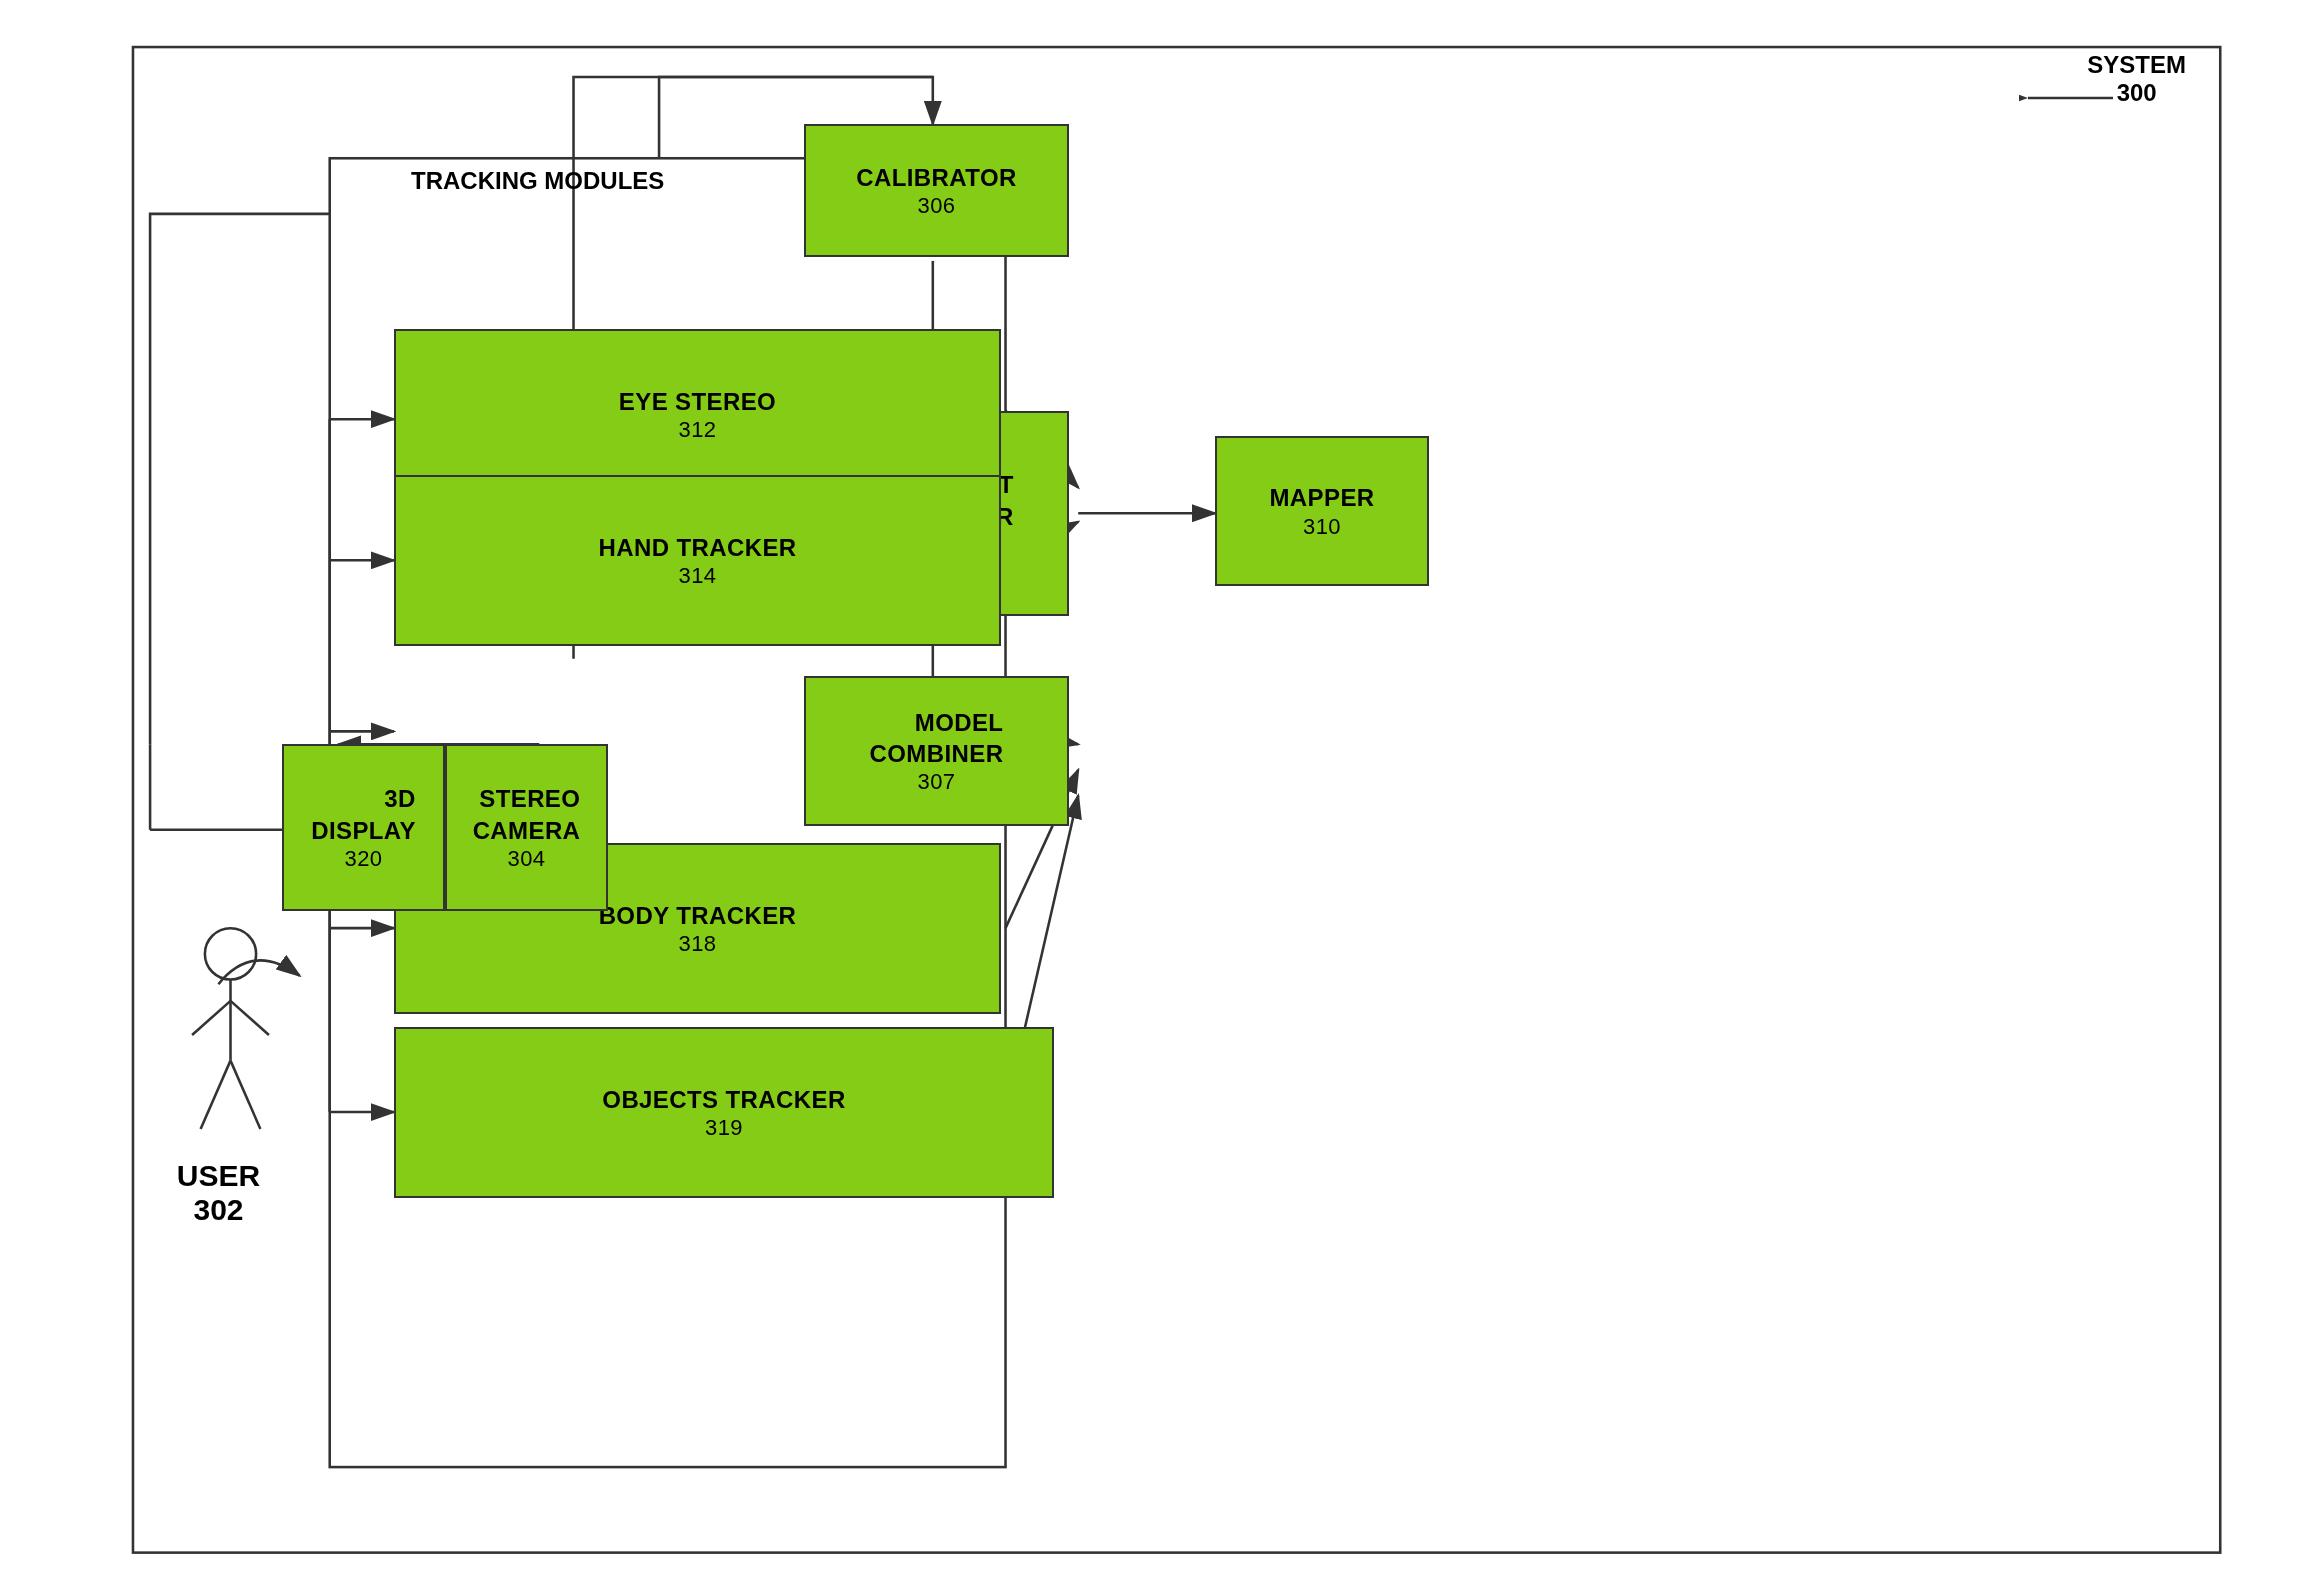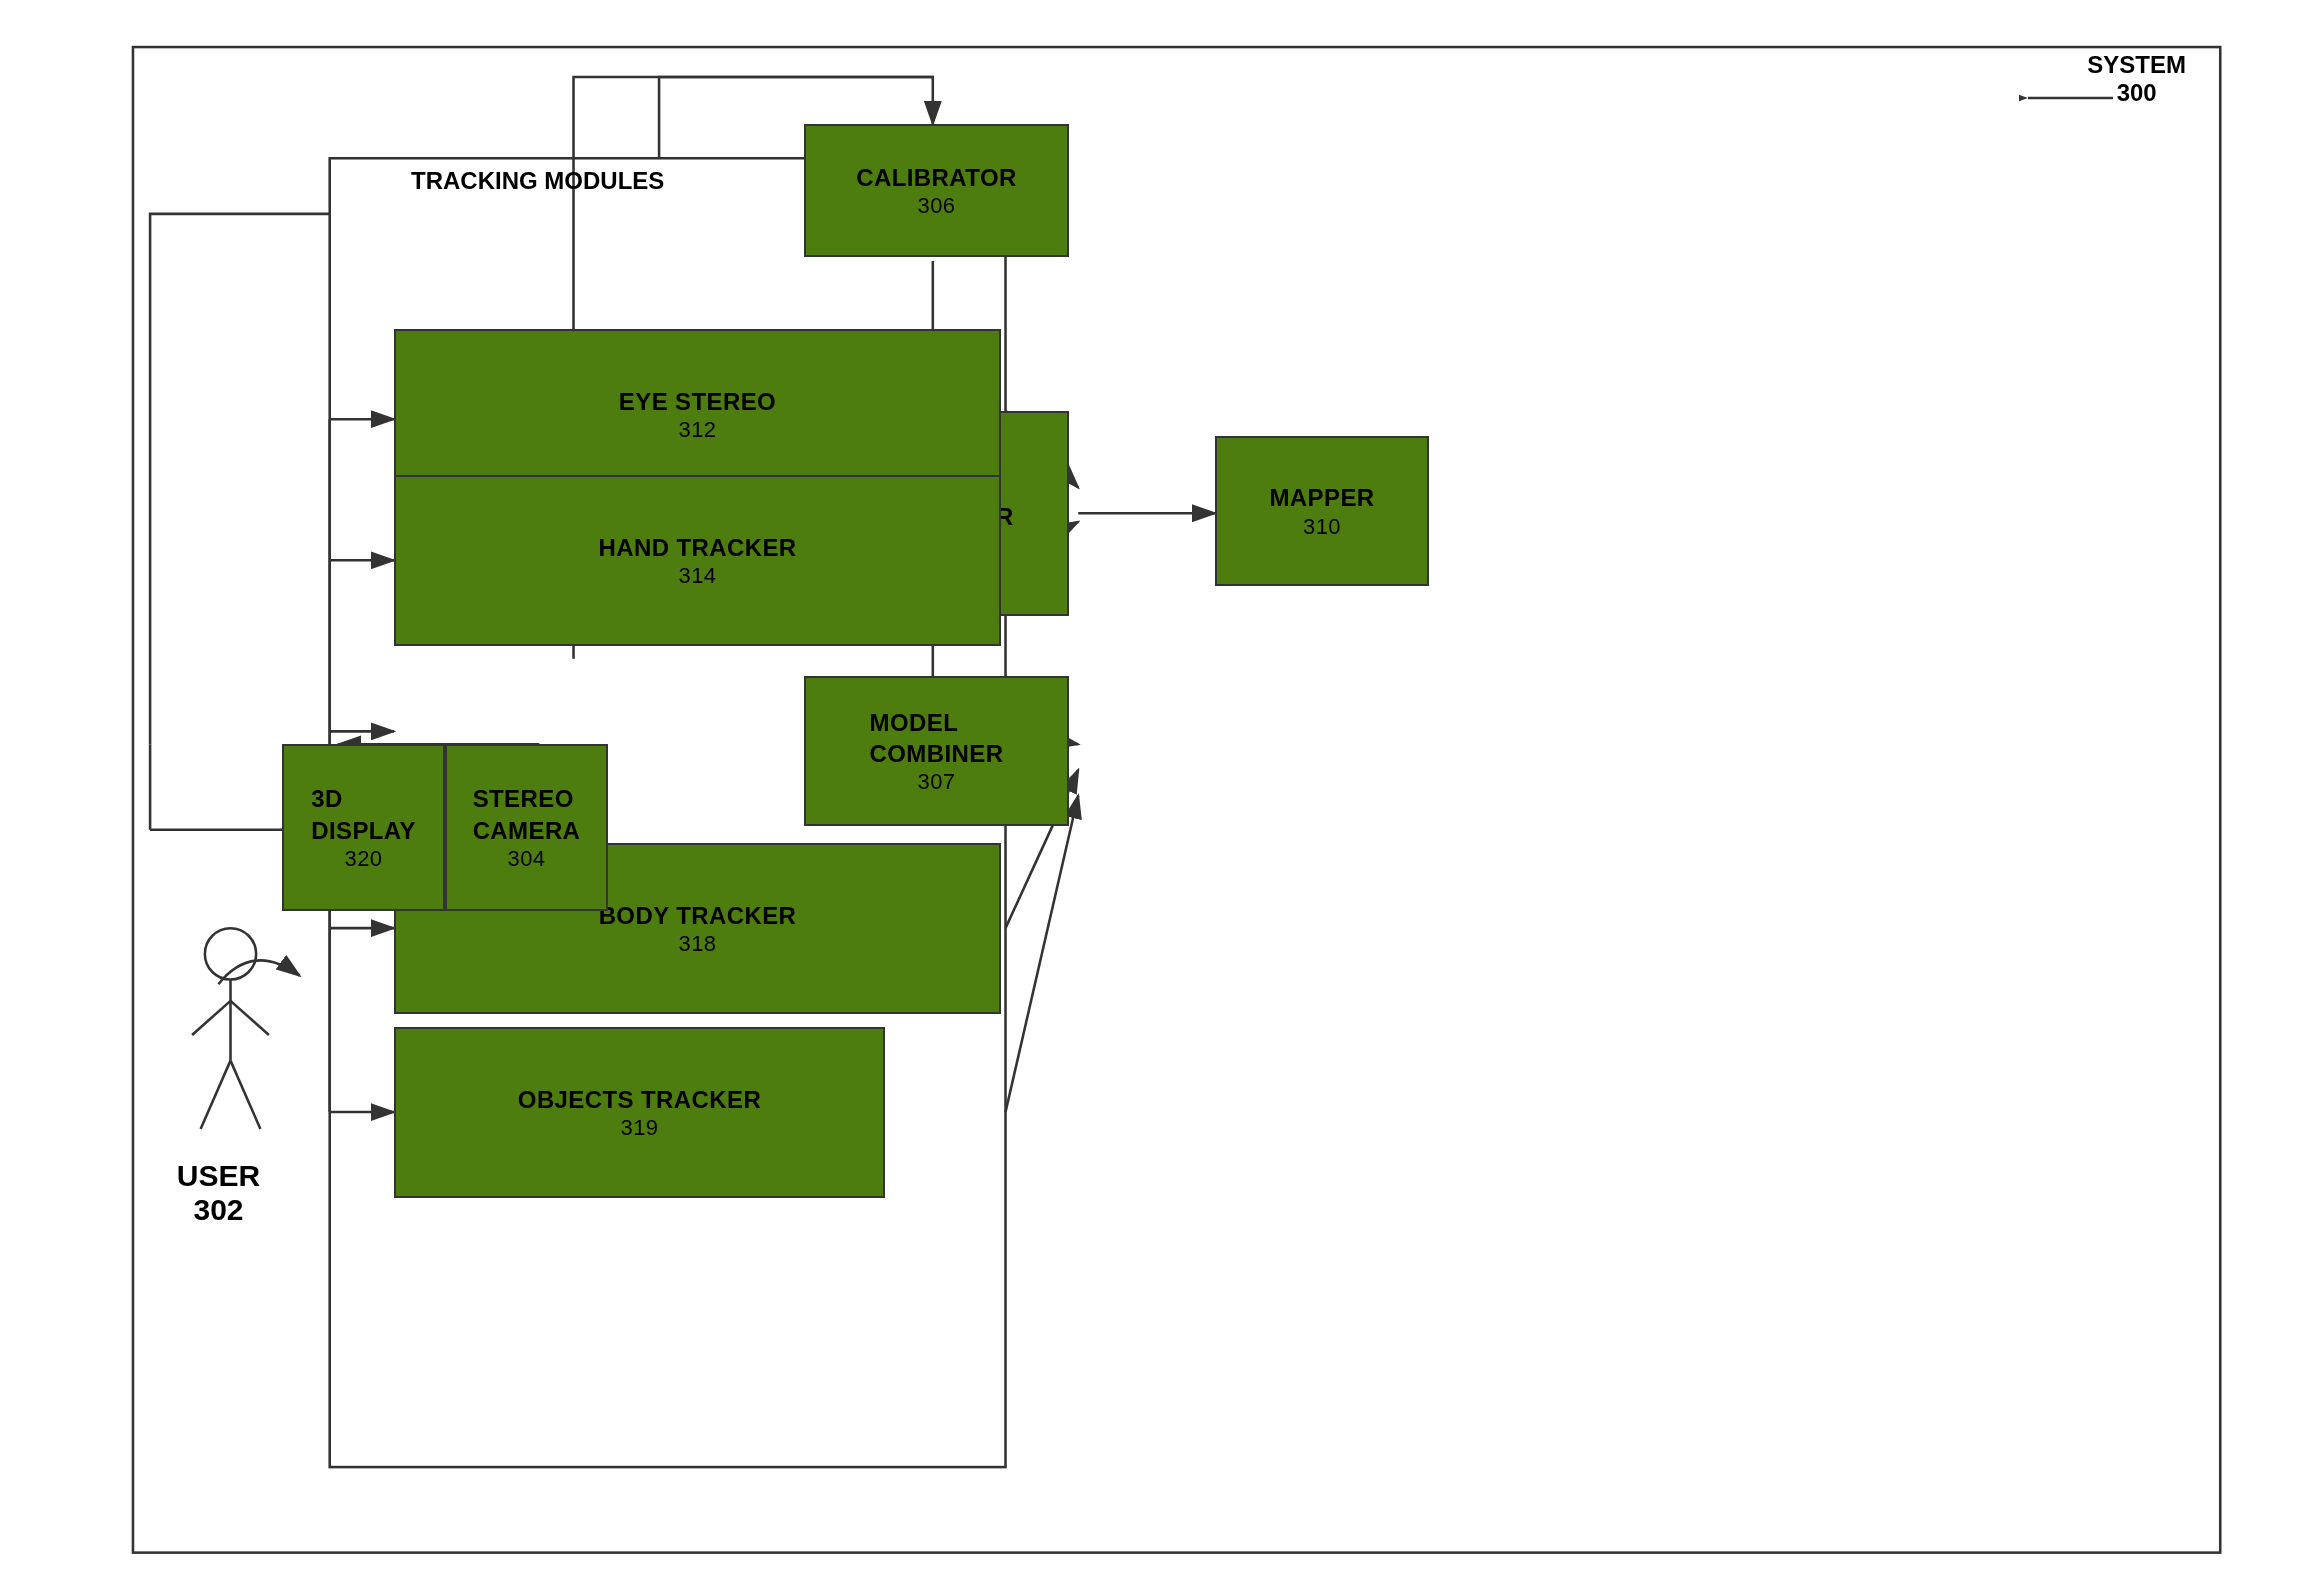--- a/index.html
+++ b/index.html
@@ -13,26 +13,26 @@
     }
     .diagram {
       position: absolute;
       top: 0; left: 0;
       width: 2319px;
       height: 1580px;
     }
     .box {
       position: absolute;
       border: 2.6px solid #333;
-      background: #4d7c0f;
+      background: #84cc16;
       display: flex;
       flex-direction: column;
       align-items: center;
       justify-content: center;
-      text-align: left;
+      text-align: right;
       font-size: 24px;
       font-weight: bold;
       letter-spacing: 0.4px;
     }
     .box-label {
       font-size: 24px;
       font-weight: bold;
       line-height: 1.3;
     }
     .box-num {
@@ -160,21 +160,21 @@
     <span class="box-label">HAND TRACKER</span>
     <span class="box-num">314</span>
   </div>
 
 
   <div class="box" style="left:394px; top:843px; width:607px; height:171px;">
     <span class="box-label">BODY TRACKER</span>
     <span class="box-num">318</span>
   </div>
 
-  <div class="box" style="left:394px; top:1027px; width:491px; height:171px;">
+  <div class="box" style="left:394px; top:1027px; width:660px; height:171px;">
     <span class="box-label">OBJECTS TRACKER</span>
     <span class="box-num">319</span>
   </div>
 
   <div class="box" style="left:282px; top:744px; width:163px; height:167px;">
     <span class="box-label" style="white-space:pre-line;">3D
 DISPLAY</span>
     <span class="box-num">320</span>
   </div>
 

